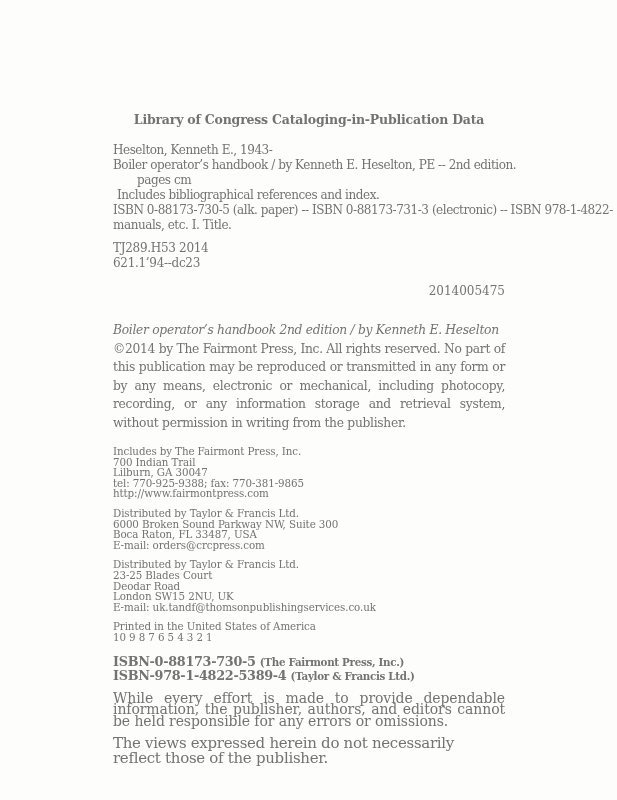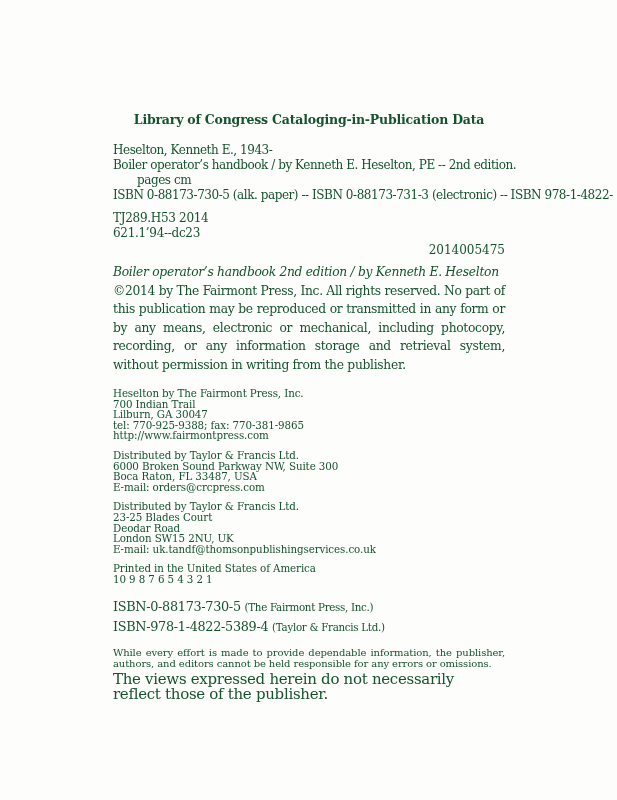--- a/index.html
+++ b/index.html
@@ -5,21 +5,21 @@
   html, body {
     margin: 0;
     padding: 0;
     background: #ffffff;
   }
   .page {
     position: relative;
     width: 617px;
     height: 800px;
     background: #fdfdfc;
-    color: #14532d;
+    color: #737373;
     font-family: "DejaVu Serif", "Liberation Serif", serif;
     overflow: hidden;
     box-sizing: border-box;
     padding: 112px 112px 0 113px;
   }
   .heading {
     text-align: center;
     font-weight: bold;
     font-size: 12.5px;
     line-height: 15px;
@@ -33,27 +33,27 @@
     margin-bottom: 8px;
     margin-top: 15px;
   }
   .catalog-line { white-space: pre; }
   .catalog-line.indent-pages { padding-left: 24px; }
   .catalog-line.indent-small { padding-left: 4px; }
   .call-numbers {
     font-size: 12px;
     line-height: 15px;
     letter-spacing: -0.3px;
-    margin-bottom: 2px;
+    margin-bottom: 13px;
   }
   .control-number {
     text-align: right;
     font-size: 12px;
     line-height: 15px;
-    margin-bottom: 5px;
+    margin-bottom: 22px;
   }
   .copyright-block {
     font-size: 12.3px;
     line-height: 18.5px;
     letter-spacing: -0.3px;
     margin-bottom: 14px;
   }
   .edition-line { font-style: italic; }
   .copyright-text { text-align: justify; }
   .small-block {
@@ -62,66 +62,69 @@
     letter-spacing: -0.1px;
     margin-bottom: 9px;
   }
   .small-block div { white-space: pre; }
   .isbn-block {
     margin-top: 12px;
     margin-bottom: 10px;
   }
   .isbn-line {
     font-size: 12.8px;
-    line-height: 20px;
+    line-height: 14px;
     letter-spacing: -0.3px;
     white-space: pre;
+    font-weight: bold;
   }
   .isbn-holder { font-size: 10.3px; }
   .disclaimer {
-    font-size: 10px;
+    font-size: 14px;
     line-height: 11.5px;
     letter-spacing: -0.1px;
     text-align: justify;
-    margin-bottom: 2px;
+    margin-bottom: 9px;
   }
   .views-line {
     font-size: 15px;
     line-height: 15px;
     letter-spacing: -0.3px;
   }
 </style>
 </head>
 <body>
 
 <div class="page">
 
   <div class="heading">Library of Congress Cataloging-in-Publication Data</div>
 
   <div class="catalog-block">
     <div class="catalog-line">Heselton, Kenneth E., 1943-</div>
     <div class="catalog-line">Boiler operator’s handbook / by Kenneth E. Heselton, PE -- 2nd edition.</div>
     <div class="catalog-line indent-pages">pages cm</div>
+    <div class="catalog-line indent-small">Includes bibliographical references and index.</div>
     <div class="catalog-line">ISBN 0-88173-730-5 (alk. paper) -- ISBN 0-88173-731-3 (electronic) -- ISBN 978-1-4822-</div>
+    <div class="catalog-line">manuals, etc. I. Title.</div>
   </div>
 
   <div class="call-numbers">
     <div>TJ289.H53 2014</div>
     <div>621.1’94--dc23</div>
   </div>
 
   <div class="control-number">2014005475</div>
 
   <div class="copyright-block">
     <div class="edition-line">Boiler operator’s handbook 2nd edition / by Kenneth E. Heselton</div>
     <div class="copyright-text">©2014 by The Fairmont Press, Inc. All rights reserved. No part of this publication may be reproduced or transmitted in any form or by any means, electronic or mechanical, including photocopy, recording, or any information storage and retrieval system, without permission in writing from the publisher.</div>
   </div>
 
   <div class="small-block">
-    <div>Heselton by The Fairmont Press, Inc.</div>
+    <div>Includes by The Fairmont Press, Inc.</div>
     <div>700 Indian Trail</div>
     <div>Lilburn, GA 30047</div>
     <div>tel: 770-925-9388; fax: 770-381-9865</div>
     <div>http://www.fairmontpress.com</div>
   </div>
 
   <div class="small-block">
     <div>Distributed by Taylor &amp; Francis Ltd.</div>
     <div>6000 Broken Sound Parkway NW, Suite 300</div>
     <div>Boca Raton, FL 33487, USA</div>

